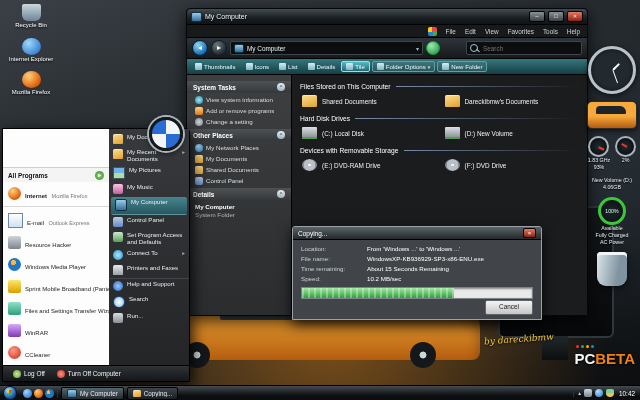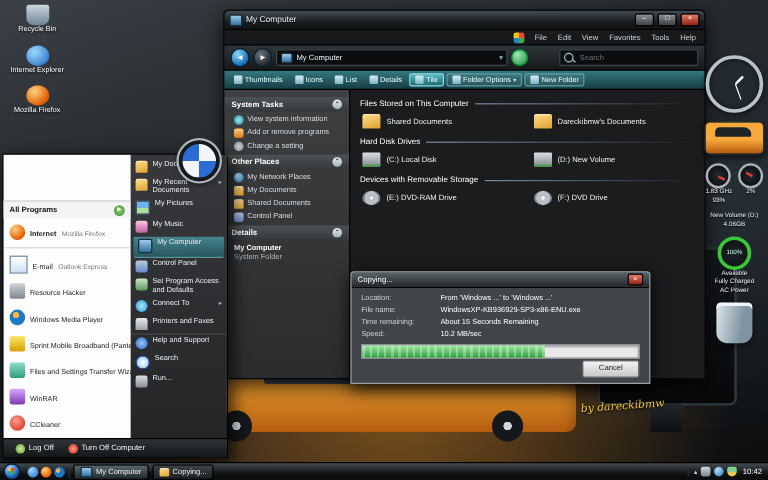--- a/index.html
+++ b/index.html
@@ -617,14 +617,23 @@
 
       <span class="ic ic-volume"></span>
           <span class="ic ic-network"></span>
           <span class="ic ic-shield"></span>
         </span>
       <span class="clock">10:42</span>
     </div>
   </div>
 
   <div id="wm-by" class="abs">by dareckibmw</div>
+  <div id="wm-logo" class="abs">
+    <span class="dots">
+        <i style="background:#e33"></i>
+        <i style="background:#3a6"></i>
+        <i style="background:#fa0"></i>
+        <i style="background:#09c"></i>
+      </span>
+    <span class="pc">PC</span><span class="beta">BETA</span>
+  </div>
 
 </div>
 
 </body></html>

